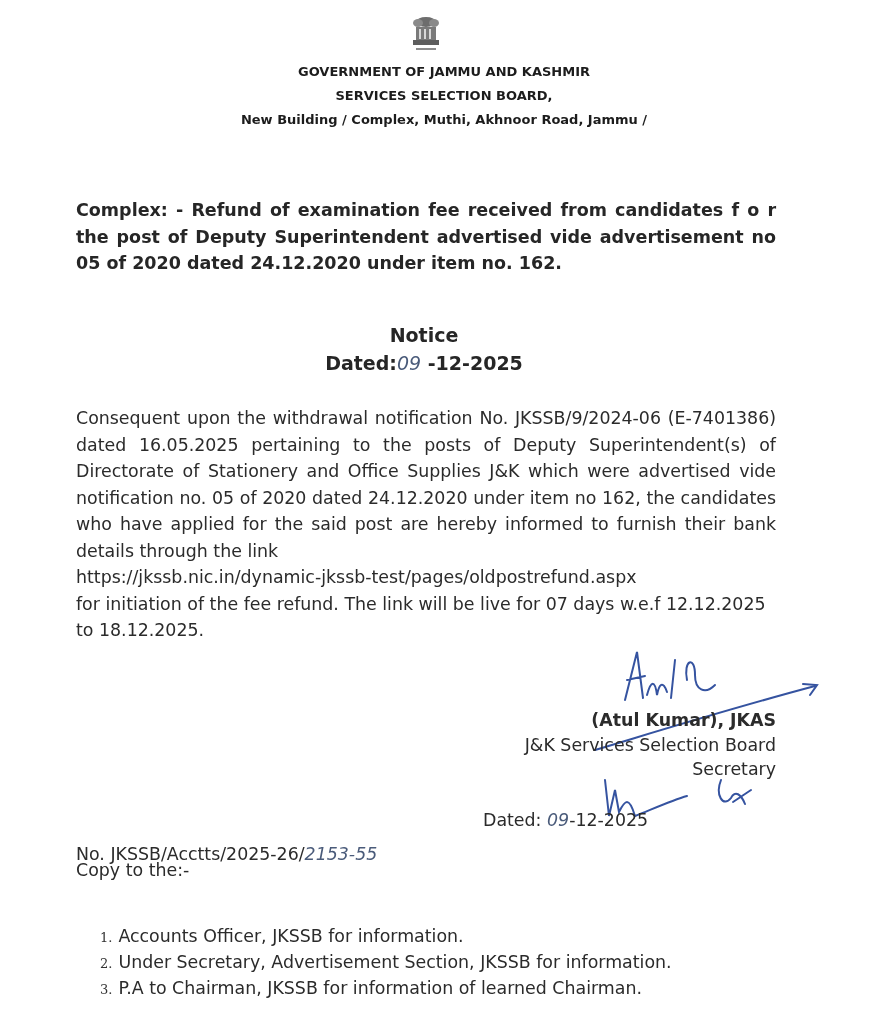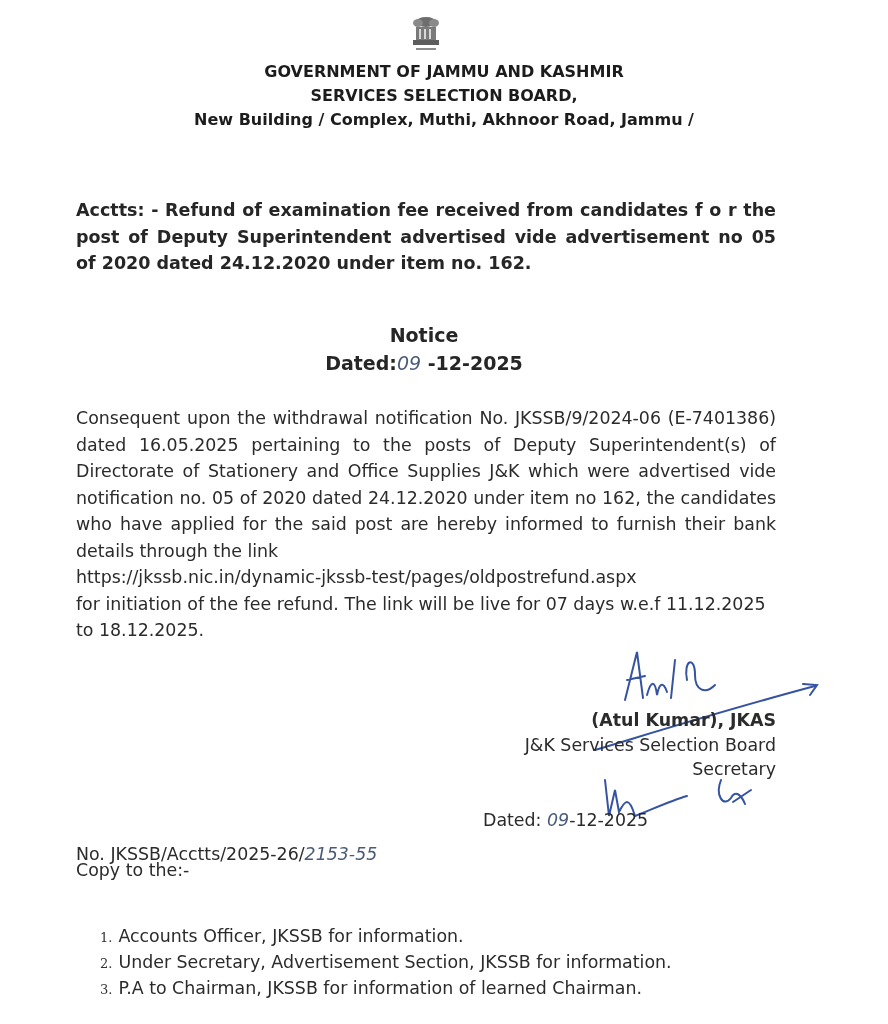--- a/index.html
+++ b/index.html
@@ -22,21 +22,21 @@
       width: 36px;
       height: 40px;
     }
     .header {
       position: absolute;
       left: 0;
       top: 60px;
       width: 888px;
       text-align: center;
       font-weight: bold;
-      font-size: 16px;
+      font-size: 13px;
       line-height: 24px;
       color: #1c1c1c;
     }
     .header .l3 { }
     .subject {
       position: absolute;
       left: 76px;
       top: 197px;
       width: 700px;
       font-weight: bold;
@@ -145,33 +145,33 @@
   </svg>
 </div>
 
 <div class="header">
   <div>GOVERNMENT OF JAMMU AND KASHMIR</div>
   <div>SERVICES SELECTION BOARD,</div>
   <div class="l3">New Building / Complex, Muthi, Akhnoor Road, Jammu /</div>
 </div>
 
 <div class="subject">
-  <span>Acctts: -</span>
+  <span>Complex: -</span>
   <span>Refund of examination fee received from candidates f o r the post of Deputy Superintendent advertised vide advertisement no 05 of 2020 dated 24.12.2020 under item no. 162.</span>
 </div>
 
 <div class="notice-title" style="top:324px;">Notice</div>
 <div class="notice-title" style="top:352px;">
   <span>Dated:</span><span class="hand">09</span><span> -12-2025</span>
 </div>
 
 <div class="body-text">
   <span>Consequent upon the withdrawal notification No. JKSSB/9/2024-06 (E-7401386) dated 16.05.2025 pertaining to the posts of Deputy Superintendent(s) of Directorate of Stationery and Office Supplies J&amp;K which were advertised vide notification no. 05 of 2020 dated 24.12.2020 under item no 162, the candidates who have applied for the said post are hereby informed to furnish their bank details through the link</span>
   <span class="nojust">https://jkssb.nic.in/dynamic-jkssb-test/pages/oldpostrefund.aspx</span>
-  <span class="nojust">for initiation of the fee refund. The link will be live for 07 days w.e.f 11.12.2025 to 18.12.2025.</span>
+  <span class="nojust">for initiation of the fee refund. The link will be live for 07 days w.e.f 12.12.2025 to 18.12.2025.</span>
 </div>
 
 <svg class="signature-svg" viewBox="0 0 280 200">
   <g fill="none" stroke="#3553a0" stroke-width="2" stroke-linecap="round">
     <path d="M70 60 L82 12 L88 58 M72 40 L90 36 M92 55 C96 40 100 40 102 55 C104 44 108 40 112 52 M120 20 L116 58 M132 40 C128 20 140 15 140 35 C140 50 150 55 160 45"></path>
     <path d="M40 110 C100 92 170 70 260 46"></path>
     <path d="M248 44 L262 45 L255 55"></path>
     <path d="M50 140 L54 176 L60 150 L64 172 C70 160 74 156 80 176 M80 176 C100 168 118 160 132 156"></path>
     <path d="M166 140 C160 155 168 168 176 158 C180 150 186 154 190 164 M178 162 L196 150"></path>
   </g>

